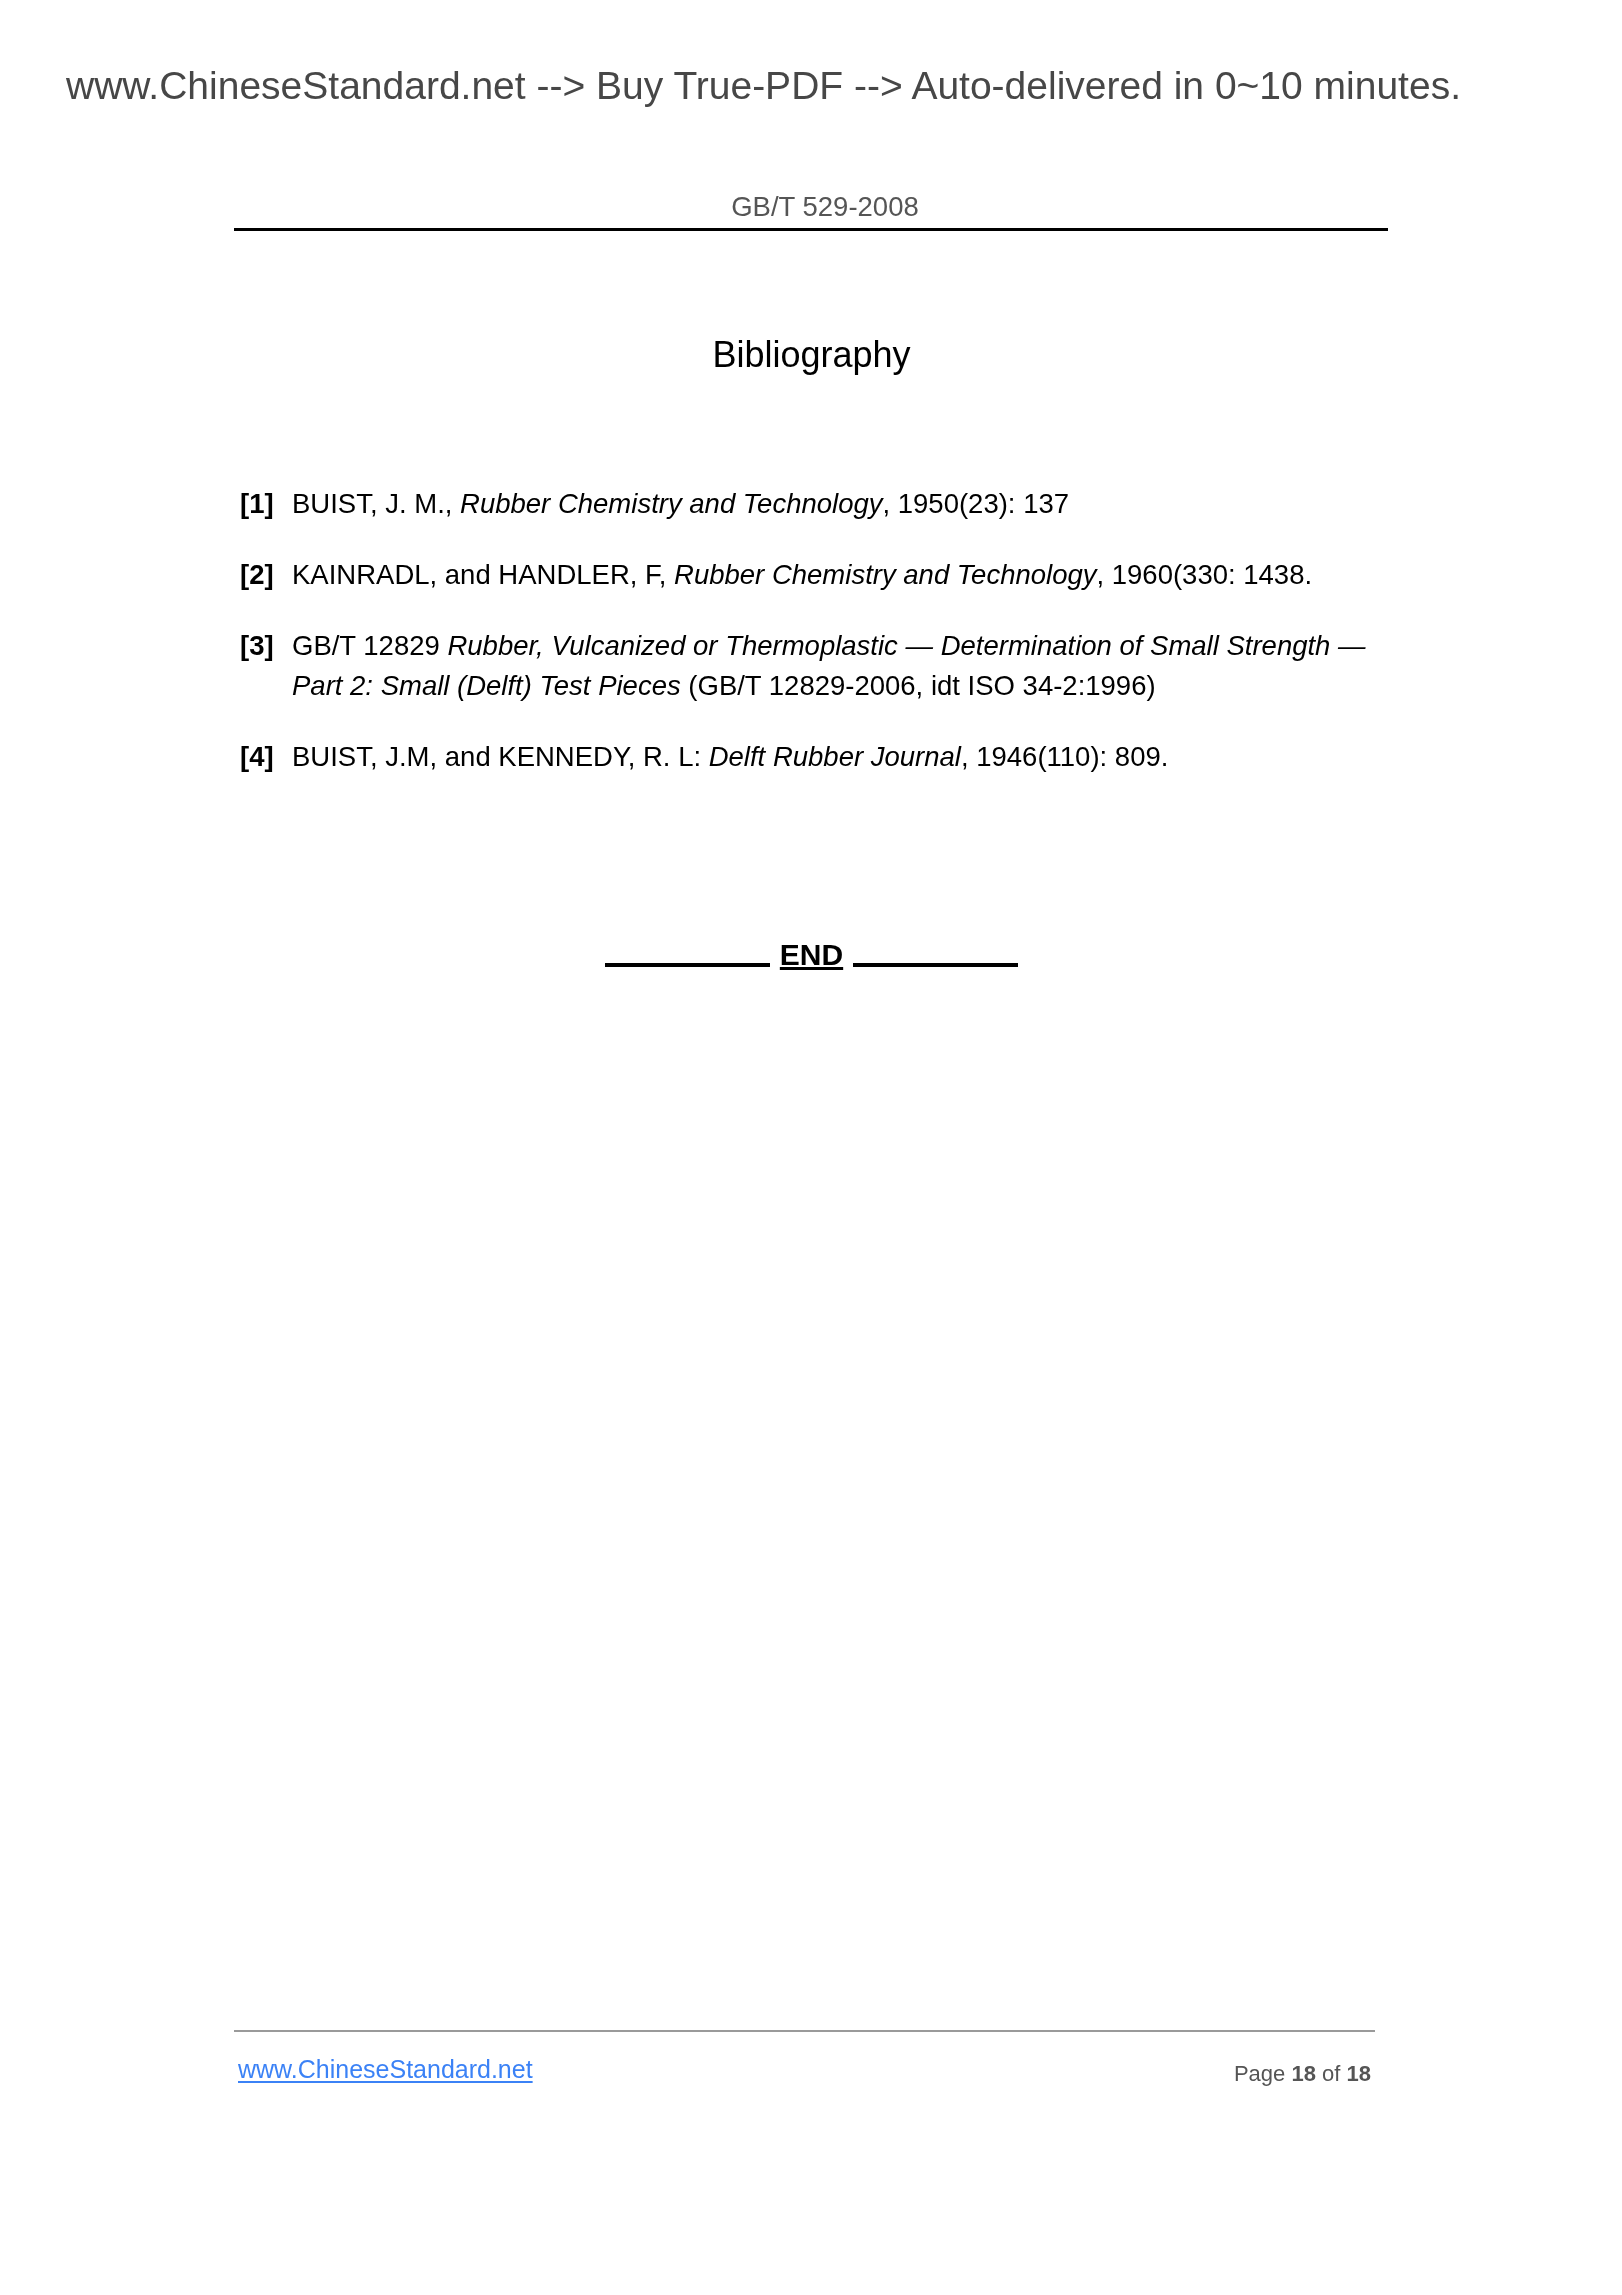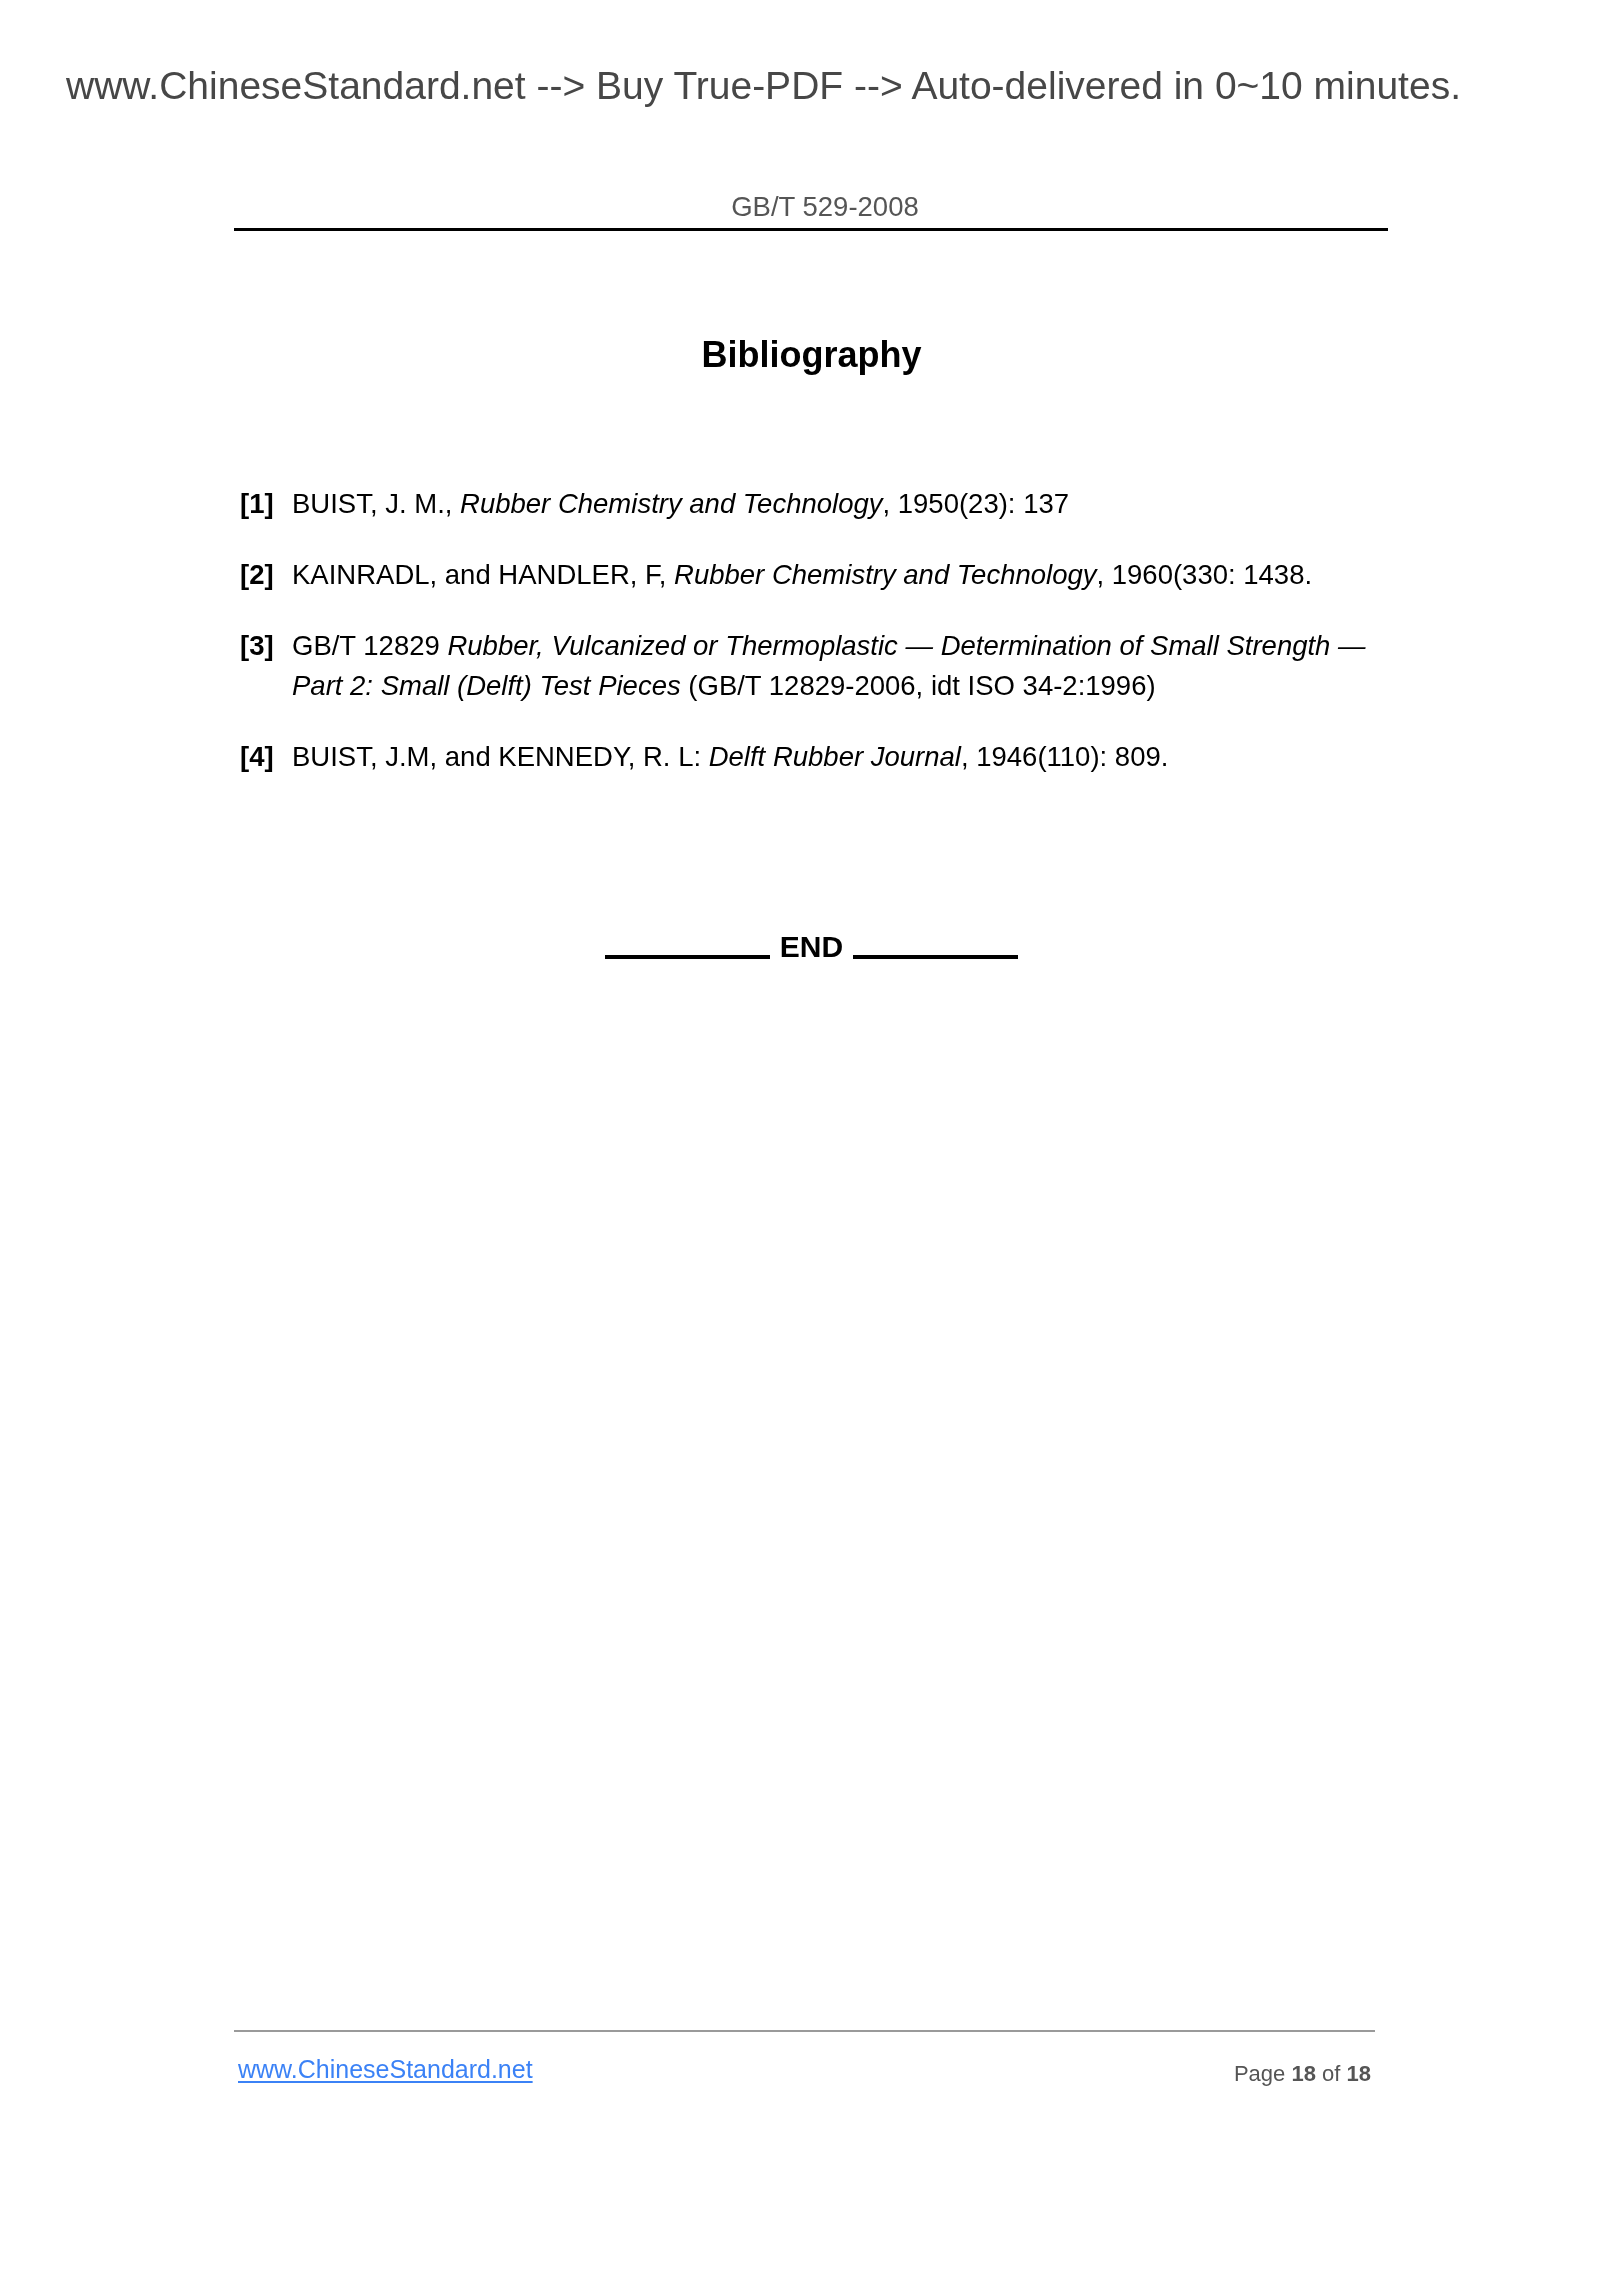--- a/index.html
+++ b/index.html
@@ -46,21 +46,21 @@
       background: #000000;
     }
     .title {
       position: absolute;
       left: 0;
       width: 1623px;
       top: 332px;
       text-align: center;
       font-size: 36px;
       line-height: 45px;
-      font-weight: bold;
+      font-weight: normal;
       color: #000000;
     }
     .refs {
       position: absolute;
       left: 240px;
       top: 484px;
       width: 1167px;
       margin: 0;
       padding: 0;
       list-style: none;
@@ -101,21 +101,22 @@
       display: inline-block;
       width: 165px;
       height: 3.3px;
       background: #000000;
       vertical-align: baseline;
       position: relative;
       top: 1.7px;
     }
     .end-text {
       display: inline-block;
-      margin: 4px 10px;
+      margin: 12px 10px;
+      text-decoration: underline;
     }
     .footer-rule {
       position: absolute;
       left: 234px;
       top: 2030px;
       width: 1141px;
       height: 1.7px;
       background: #9a9a9a;
     }
     .footer-link {

